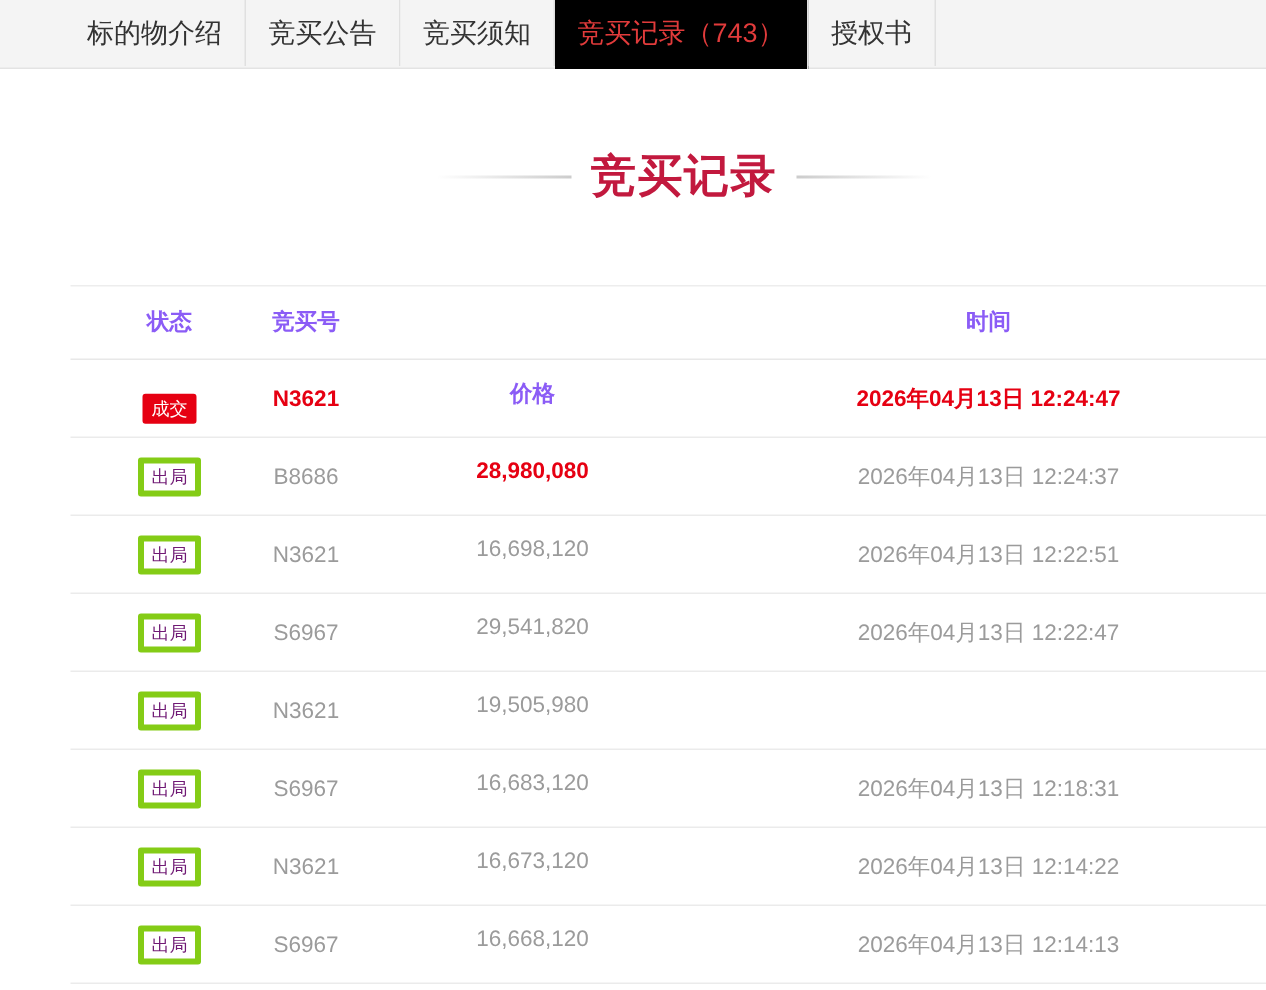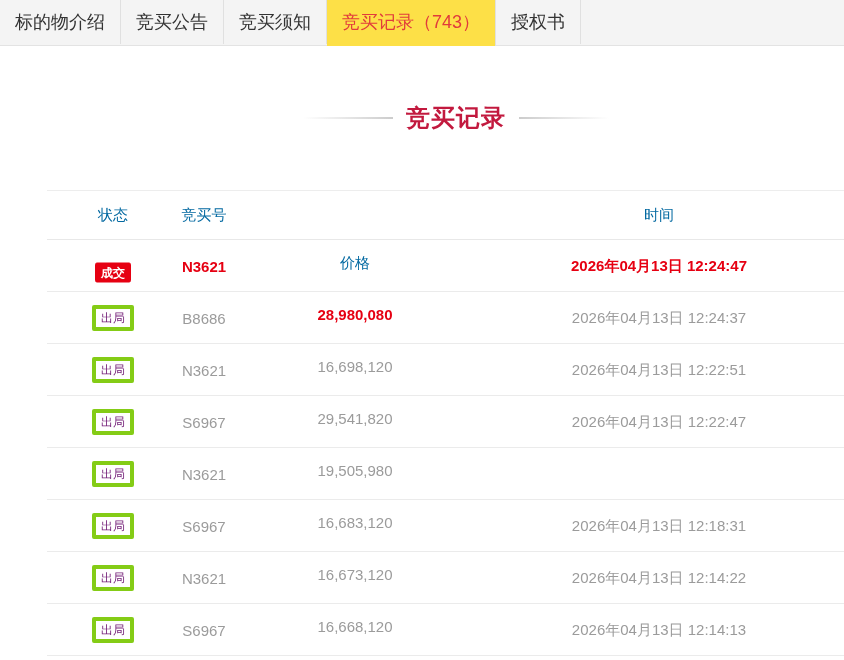--- a/index.html
+++ b/index.html
@@ -6,63 +6,64 @@
   body{
     width:844px;height:660px;overflow:hidden;background:#fff;
     font-family:"Liberation Sans","DejaVu Sans",sans-serif;
     -webkit-font-smoothing:antialiased;
   }
   
   .tabbar{
     display:flex;align-items:flex-start;
     height:45px;background:#f4f4f4;border-bottom:1px solid #e3e3e3;
     box-sizing:content-box;
+    padding-left:43px;
   }
   .tab{
     height:44px;line-height:44px;padding:0 15px;
     font-size:18px;color:#333;white-space:nowrap;
     border-right:1px solid #e0e0e0;cursor:pointer;background:#f4f4f4;
   }
   .tab.active{
-    background:#fde047;color:#e13b3b;height:46px;line-height:44px;
+    background:#000000;color:#e13b3b;height:46px;line-height:44px;
   }
   .tab-filler{flex:1;height:44px;}
   
   .content{width:818px;margin-left:47px;}
   .title-row{
     margin-top:50px;height:44px;
     display:flex;align-items:center;justify-content:center;
   }
   .title-line{width:90px;height:2px;}
   .title-line.left{background:linear-gradient(to left,#cccccc,rgba(204,204,204,0));}
   .title-line.right{background:linear-gradient(to right,#cccccc,rgba(204,204,204,0));}
   .page-title{
-    margin:0 13px;font-size:24px;font-weight:bold;color:#c2193e;
+    margin:0 13px;font-size:30px;font-weight:bold;color:#c2193e;
     letter-spacing:1px;line-height:44px;
   }
   
   .bid-table{margin-top:50px;border-top:1px solid #ededed;}
   .thead{position:relative;height:48px;border-bottom:1px solid #e8e8e8;}
-  .thead .cell{color:#0369a1;font-weight:normal;font-size:15px;}
+  .thead .cell{color:#8b5cf6;font-weight:bold;font-size:15px;}
   .row{position:relative;height:51px;border-bottom:1px solid #ebebeb;}
   .cell{
     position:absolute;top:50%;transform:translate(-50%,-50%);
     white-space:nowrap;font-size:15px;color:#9b9b9b;
   }
   .c-status{left:66px;}
   .c-bidder{left:157px;}
   .c-price{left:308px;margin-top:48px;}
   .c-time{left:612px;}
   .badge{
     display:inline-block;font-size:12px;line-height:14px;
     padding:2px 5px;border-radius:2px;white-space:nowrap;
   }
   .row .badge{color:#701a75;border:4px solid #84cc16;background:#fff;}
   .row.win .cell{color:#e60012;font-weight:bold;}
-  .row.win .badge{color:#fff;background:#e60012;border:1px solid #e60012;font-weight:bold;margin-top:13px;}
+  .row.win .badge{color:#fff;background:#e60012;border:1px solid #e60012;font-weight:normal;margin-top:13px;}
 </style>
 </head>
 <body>
 
 <div class="tabbar">
   <div class="tab">标的物介绍</div>
   <div class="tab">竞买公告</div>
   <div class="tab">竞买须知</div>
   <div class="tab active">竞买记录（743）</div>
   <div class="tab">授权书</div>

